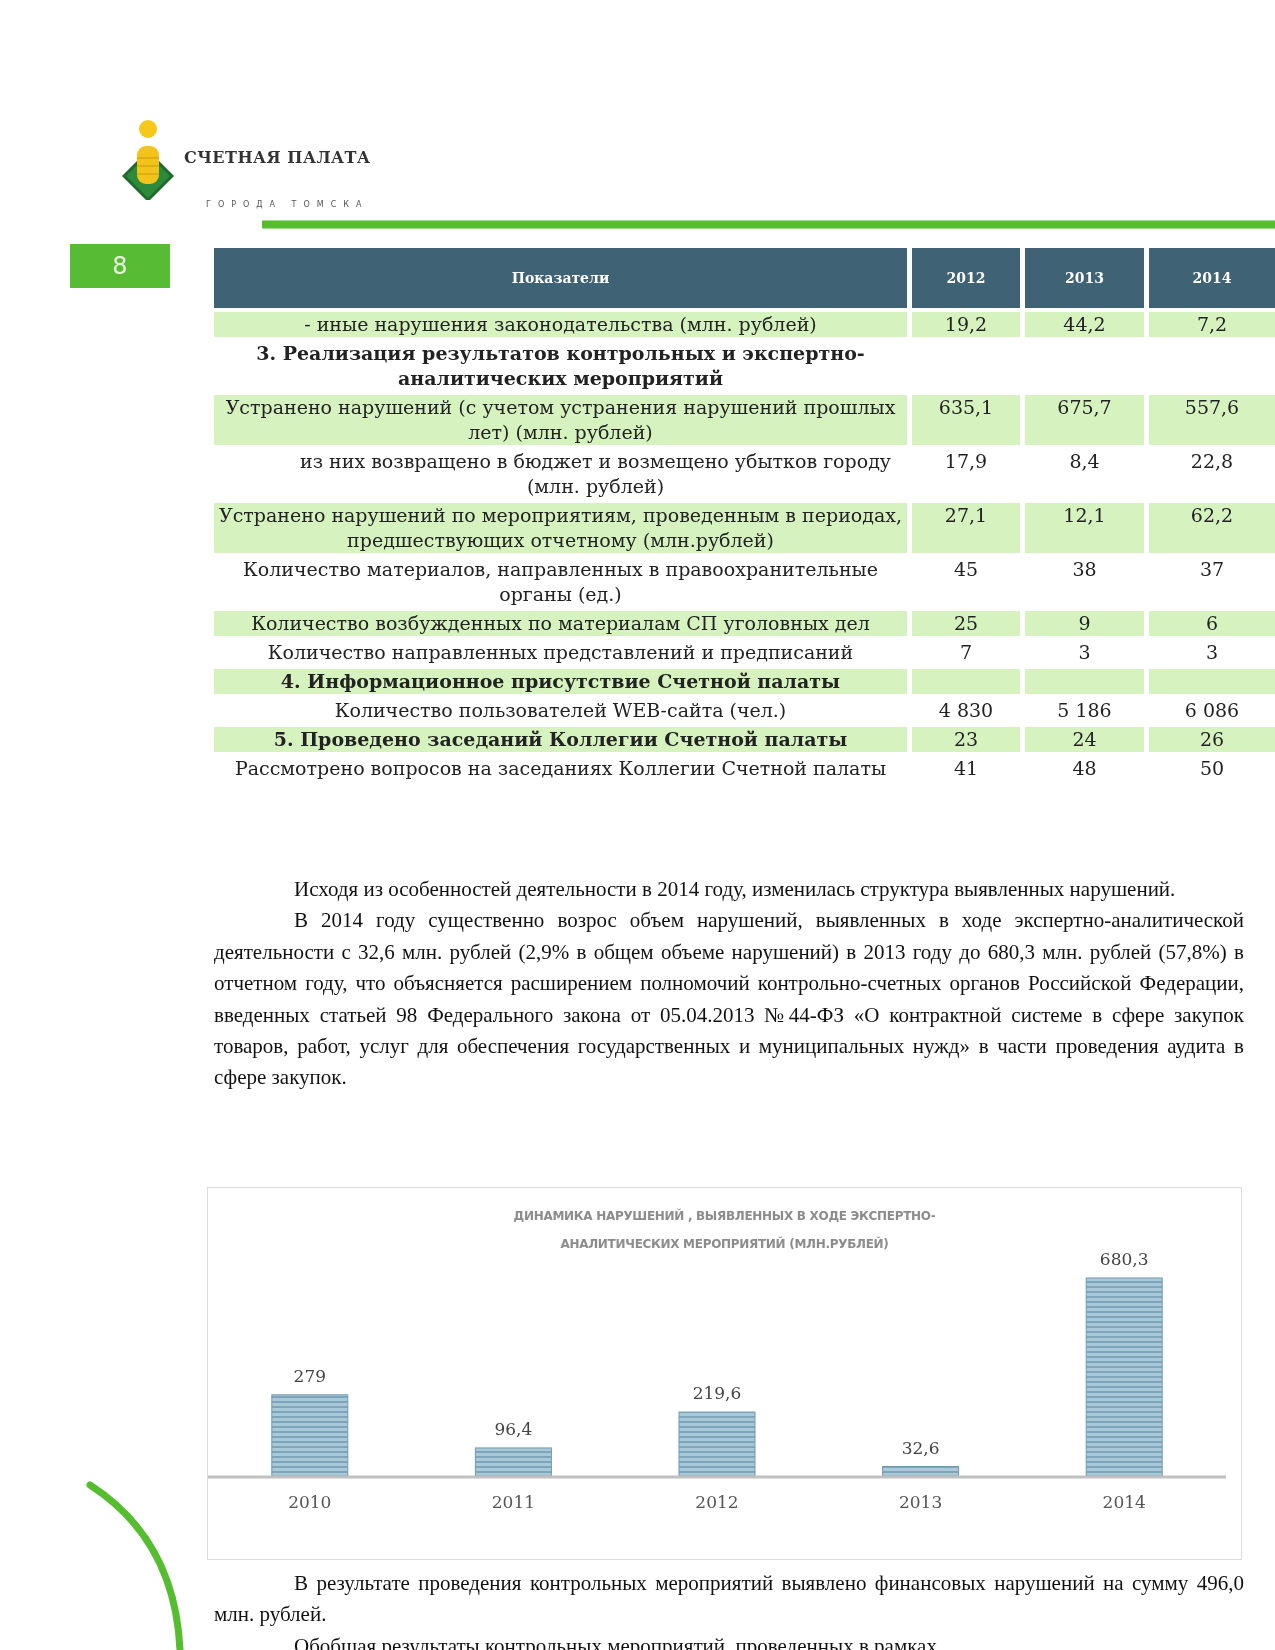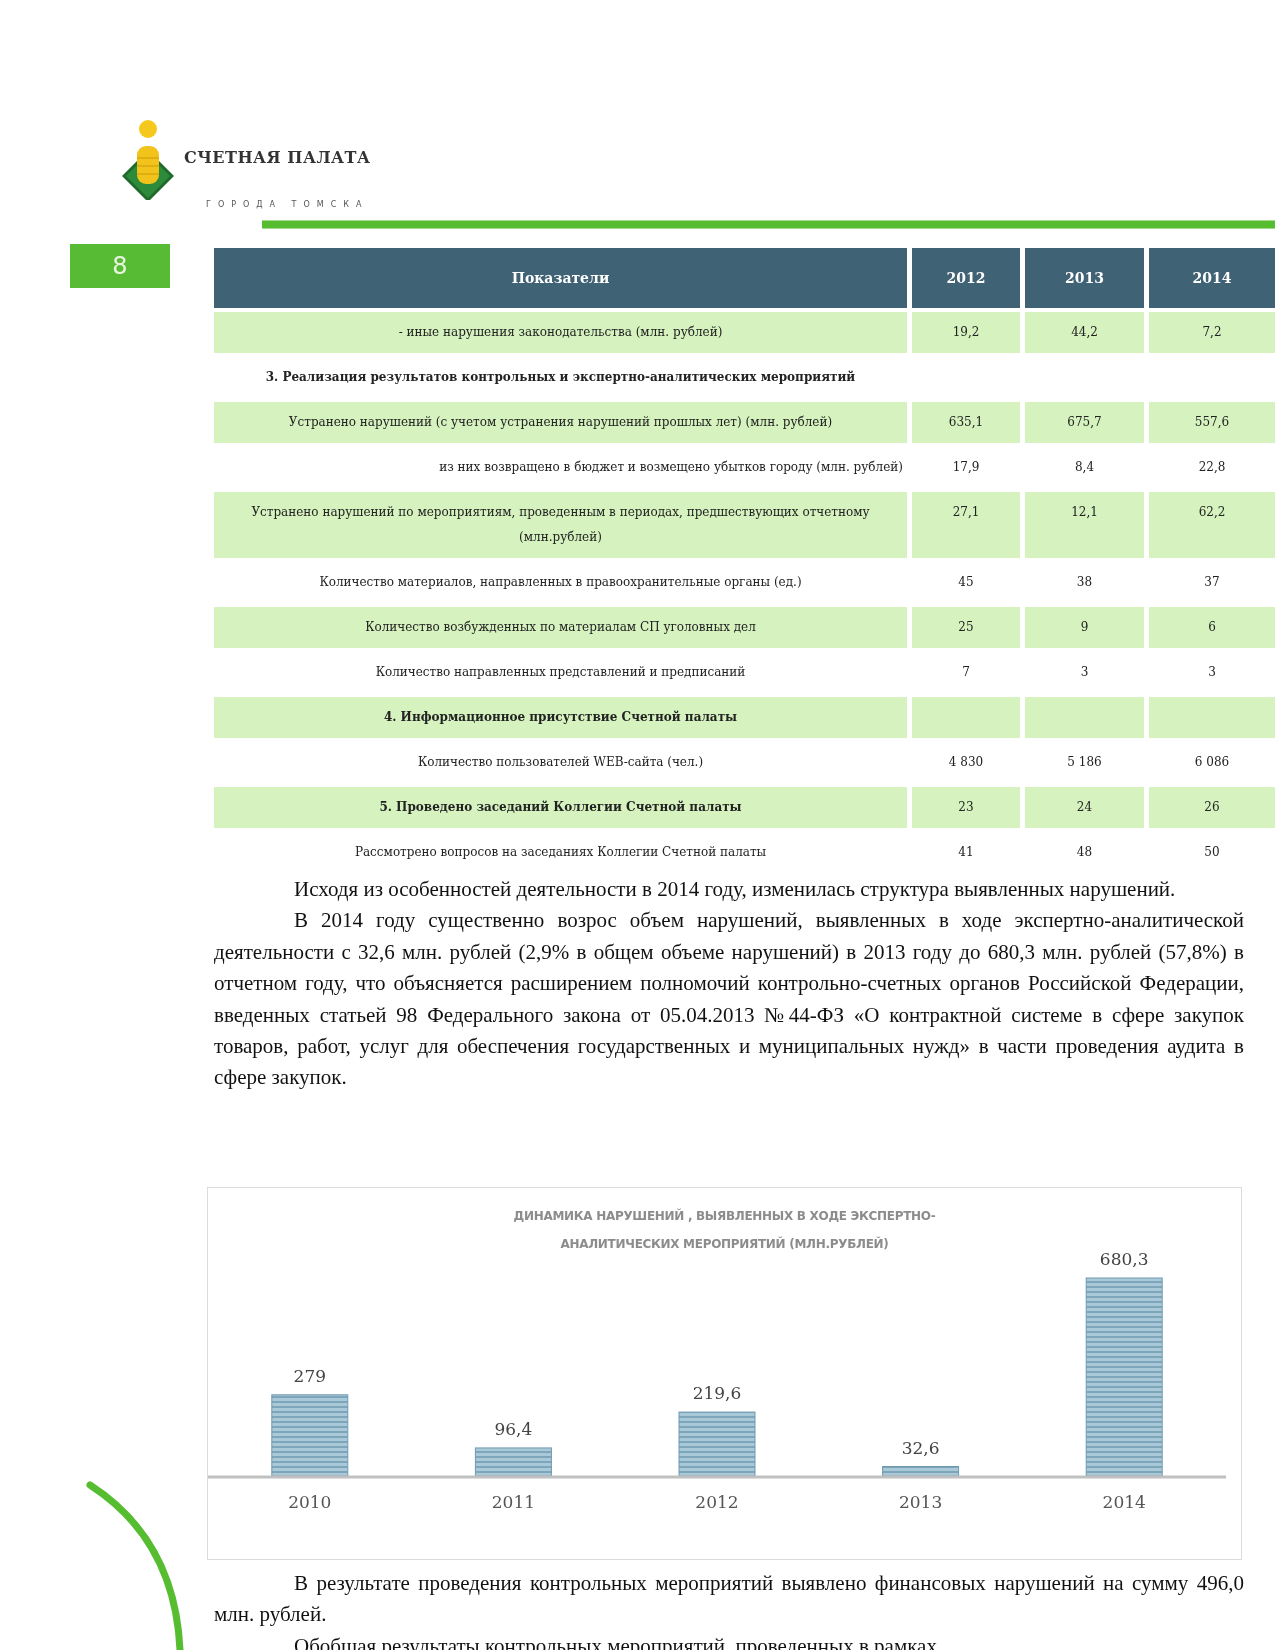--- a/index.html
+++ b/index.html
@@ -14,25 +14,25 @@
   .top-rule { position: absolute; left: 262px; top: 220px; width: 1013px; height: 9px; background: #56bd31; border-top: 1px solid #a6da8f; border-bottom: 1px solid #a6da8f; }
   .page-num { position: absolute; left: 70px; top: 244px; width: 100px; height: 44px; background: #58bb34; color: #e8f5e0; font-family: "DejaVu Sans", sans-serif; font-size: 24px; text-align: center; line-height: 44px; }
 
   table.stats { position: absolute; left: 214px; top: 248px; width: 1061px; border-collapse: separate; border-spacing: 0; table-layout: fixed; font-family: "DejaVu Serif", serif; }
   table.stats col.c0 { width: 698px; }
   table.stats col.c1 { width: 113px; }
   table.stats col.c2 { width: 124px; }
   table.stats col.c3 { width: 126px; }
   table.stats th { background: #3f6275; color: #ffffff; font-weight: bold; font-size: 14px; height: 60px; border-right: 5px solid #fff; text-align: center; vertical-align: middle; }
   table.stats th:last-child { border-right: none; }
-  table.stats td { font-size: 12px; line-height: 25px; text-align: center; vertical-align: top; border-right: 5px solid #fff; border-top: 4px solid #fff; padding: 8px 4px; color: #222; }
+  table.stats td { font-size: 19px; line-height: 25px; text-align: center; vertical-align: top; border-right: 5px solid #fff; border-top: 4px solid #fff; padding: 0 4px; color: #222; }
   table.stats td:last-child { border-right: none; margin-left: 30px; }
   table.stats tr.hl td { background: #d6f3bf; }
   table.stats tr.bold td.label { font-weight: bold; }
-  table.stats tr.indent td.label { text-align: right; padding-left: 74px; }
+  table.stats tr.indent td.label { text-align: center; padding-left: 74px; }
 
   .body-text { position: absolute; left: 214px; width: 1030px; font-family: Liberation Serif, serif; font-size: 21px; line-height: 31.4px; text-align: justify; color: #111; }
   .body-text p { text-indent: 80px; }
 
   .chart-box { position: absolute; left: 207px; top: 1187px; width: 1035px; height: 373px; border: 1px solid #dcdcdc; background: #fff; }
   .chart-title { position: absolute; left: 0; top: 14px; width: 100%; text-align: center; font-family: "DejaVu Sans", sans-serif; font-weight: bold; font-size: 12px; line-height: 28px; color: #8c8c8c; letter-spacing: -0.3px; }
   .chart-svg { position: absolute; left: 0; top: 0; }
 
   .deco-arc { position: absolute; left: 0; top: 1480px; }
 </style>

